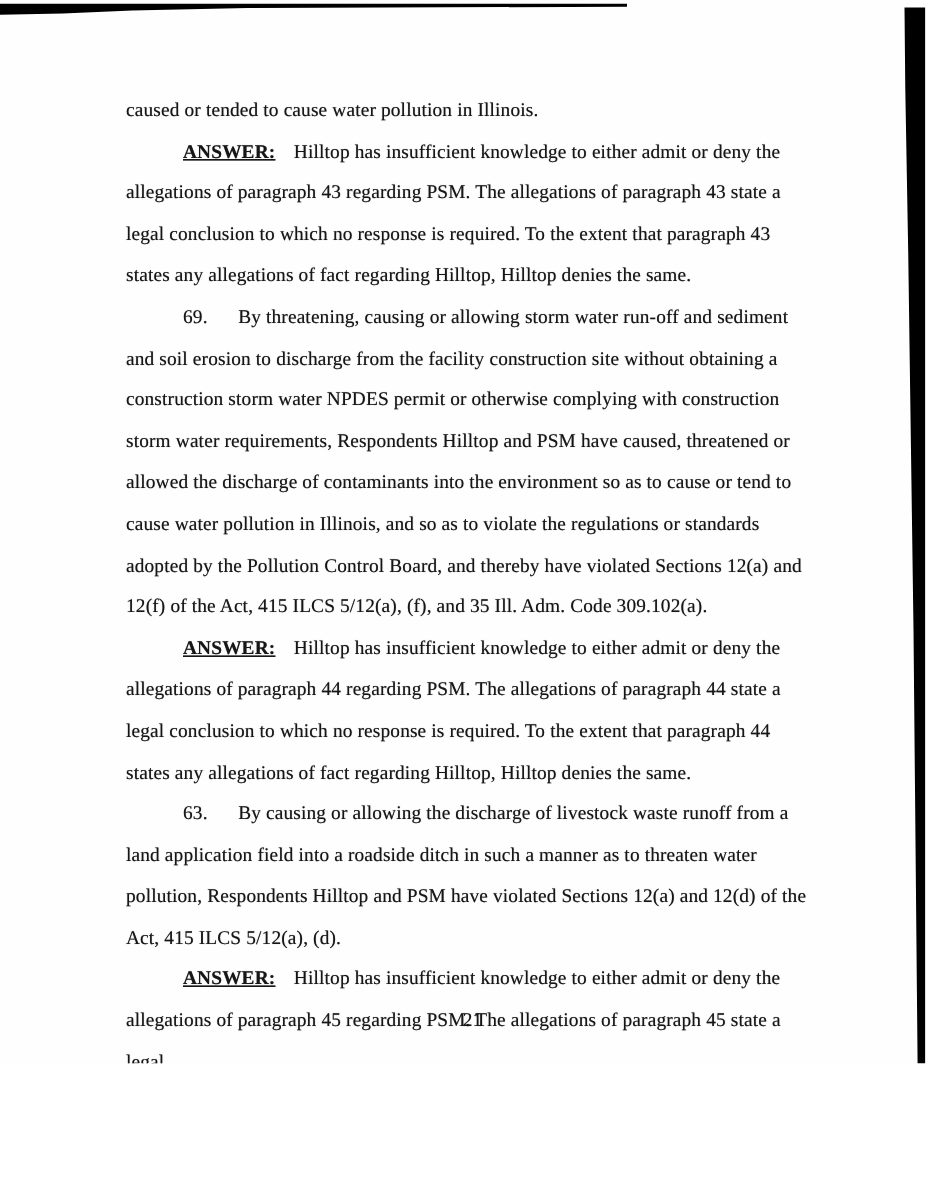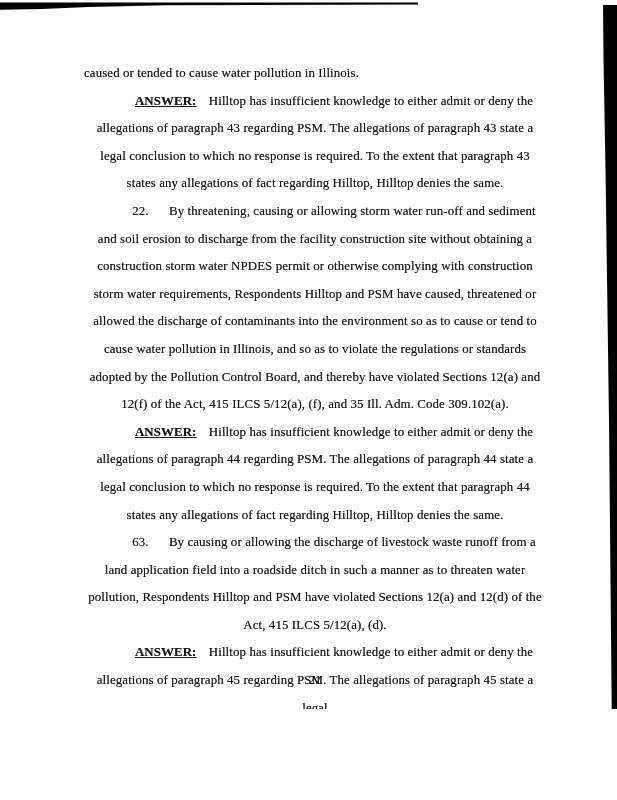--- a/index.html
+++ b/index.html
@@ -34,21 +34,20 @@
     letter-spacing: 0.1px;
     text-shadow: 0 0 0.55px rgba(25,25,25,0.6);
     text-align: left;
   }
   .content p {
     margin: 0;
     padding: 0;
   }
   p.indented {
     text-indent: 38px;
-    text-align: center;
   }
   .answer-label {
     font-weight: bold;
     text-decoration: underline;
     margin-right: 9px;
   }
   .para-number {
     margin-right: 17px;
   }
   .page-number {
@@ -78,21 +77,21 @@
     <p>
       <span>caused or tended to cause water pollution in Illinois.</span>
     </p>
 
     <p class="indented">
       <span class="answer-label">ANSWER:</span>
       <span>Hilltop has insufficient knowledge to either admit or deny the allegations of paragraph 43 regarding PSM.  The allegations of paragraph 43 state a legal conclusion to which no response is required.  To the extent that paragraph 43 states any allegations of fact regarding Hilltop, Hilltop denies the same.</span>
     </p>
 
     <p class="indented">
-      <span class="para-number">22.</span>
+      <span class="para-number">69.</span>
       <span>By threatening, causing or allowing storm water run-off and sediment and soil erosion to discharge from the facility construction site without obtaining a construction storm water NPDES permit or otherwise complying with construction storm water requirements, Respondents Hilltop and PSM have caused, threatened or allowed the discharge of contaminants into the environment so as to cause or tend to cause water pollution in Illinois, and so as to violate the regulations or standards adopted by the Pollution Control Board, and thereby have violated Sections 12(a) and 12(f) of the Act, 415 ILCS 5/12(a), (f), and 35 Ill. Adm. Code 309.102(a).</span>
     </p>
 
     <p class="indented">
       <span class="answer-label">ANSWER:</span>
       <span>Hilltop has insufficient knowledge to either admit or deny the allegations of paragraph 44 regarding PSM.  The allegations of paragraph 44 state a legal conclusion to which no response is required.  To the extent that paragraph 44 states any allegations of fact regarding Hilltop, Hilltop denies the same.</span>
     </p>
 
     <p class="indented">
       <span class="para-number">63.</span>

